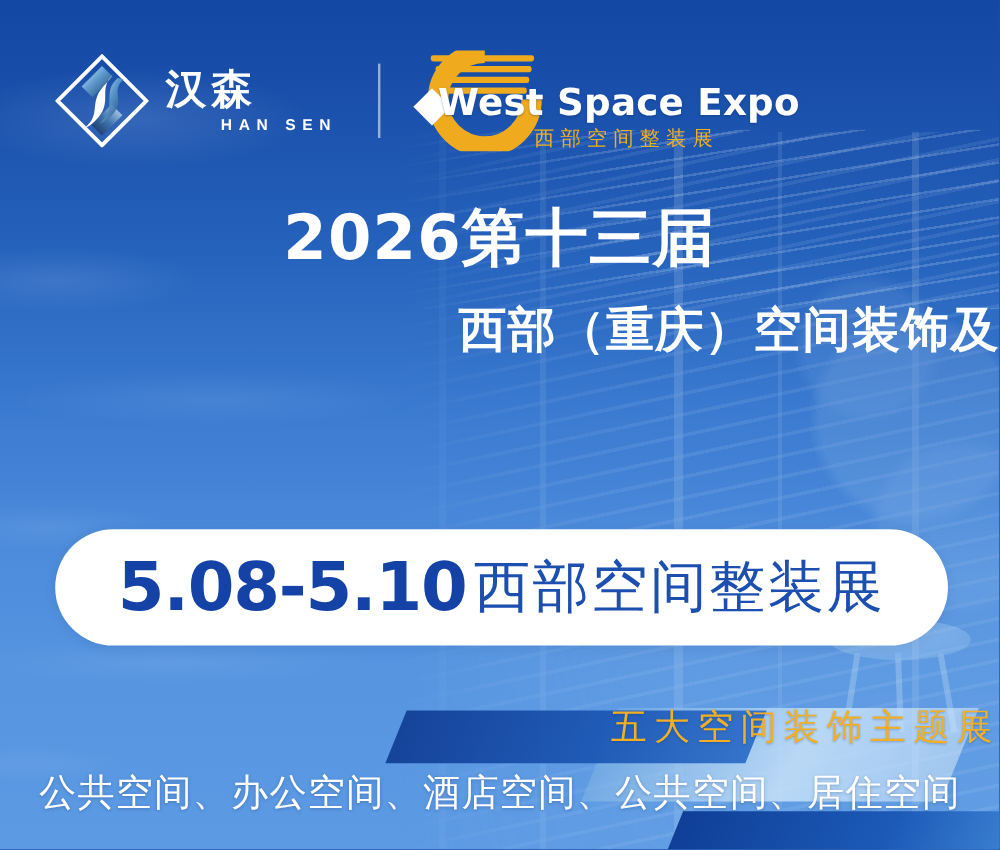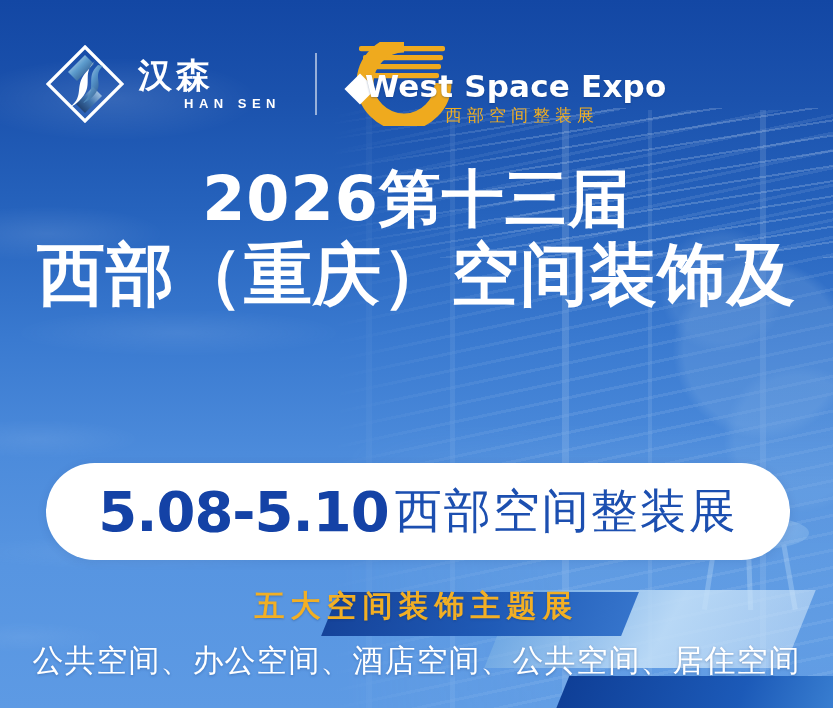--- a/index.html
+++ b/index.html
@@ -127,44 +127,44 @@
     font-size:17px;font-weight:400;color:#F0AE22;letter-spacing:5px;white-space:nowrap;
     font-family:"DejaVu Sans","Liberation Sans",sans-serif;
   }
 
   
   .title{
     position:absolute;left:0;right:0;top:162px;text-align:center;
     color:#ffffff;font-weight:700;
     font-family:"DejaVu Sans","Liberation Sans",sans-serif;
   }
-  .title .l1{font-size:62px;line-height:74px;letter-spacing:1px;}
-  .title .l2{font-size:68px;line-height:78px;letter-spacing:1px;}
+  .title .l1{font-size:52px;line-height:74px;letter-spacing:1px;}
+  .title .l2{font-size:40px;line-height:78px;letter-spacing:1px;text-align:right;}
   .title .l3{font-size:62px;line-height:78px;letter-spacing:1px;}
 
   
   .pill{
-    position:absolute;left:46px;top:463px;width:744px;height:97px;
+    position:absolute;left:46px;top:441px;width:744px;height:97px;
     background:#ffffff;border-radius:49px;
     display:flex;align-items:center;justify-content:center;gap:6px;
     box-shadow:0 2px 10px rgba(8,40,95,.10);
   }
   .pill .date{
     font-size:56px;font-weight:700;color:#1442A6;letter-spacing:-1px;
     font-family:"DejaVu Sans","Liberation Sans",sans-serif;
   }
   .pill .venue{
     font-size:47px;font-weight:400;color:#1C4FB0;letter-spacing:2px;
     font-family:"DejaVu Sans","Liberation Sans",sans-serif;
   }
 
   
   .themes{
-    position:absolute;left:0;right:0;top:586px;text-align:center;z-index:4;
-    font-size:30px;font-weight:700;color:#F2AF24;letter-spacing:6px;
+    position:absolute;left:0;right:0;top:586px;text-align:right;z-index:4;
+    font-size:30px;font-weight:400;color:#F2AF24;letter-spacing:6px;
     font-family:"DejaVu Sans","Liberation Sans",sans-serif;
     text-shadow:0 1px 2px rgba(12,45,105,.30);
   }
   .spaces{
     position:absolute;left:0;right:0;top:640px;text-align:center;z-index:4;
     font-size:31px;font-weight:400;color:#ffffff;letter-spacing:1px;
     font-family:"DejaVu Sans","Liberation Sans",sans-serif;
     text-shadow:0 1px 3px rgba(10,40,95,.30);
   }
 </style>

